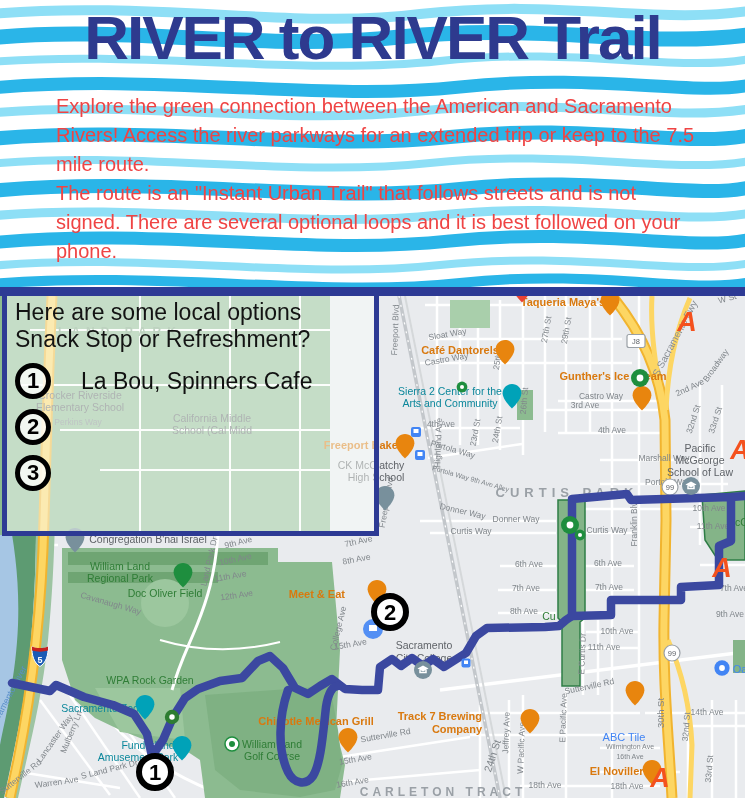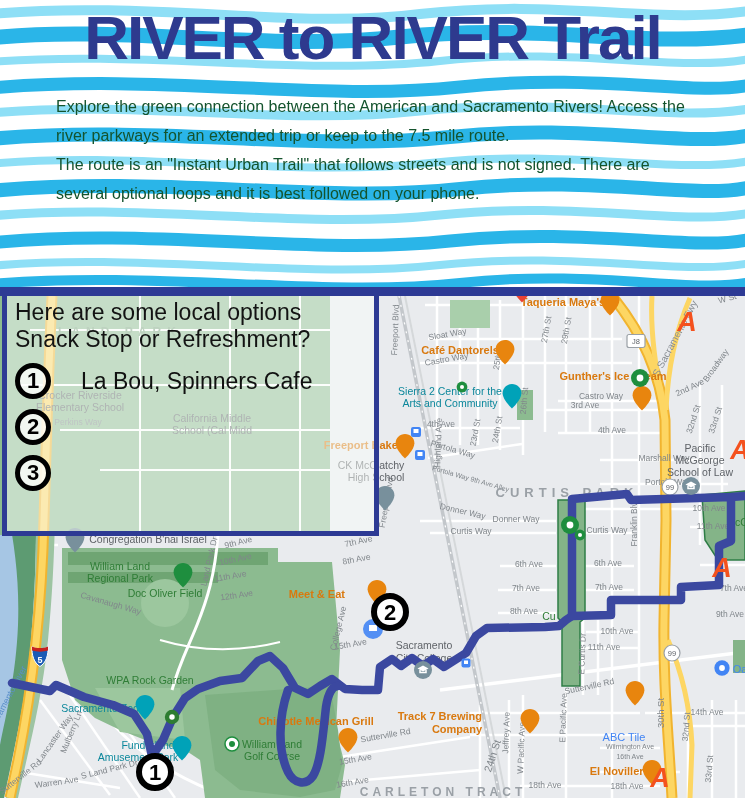--- a/index.html
+++ b/index.html
@@ -4,22 +4,22 @@
 <style>
   html,body{margin:0;padding:0;}
   .page{position:relative;width:745px;height:798px;overflow:hidden;background:#fff;
         font-family:"Liberation Sans",sans-serif;}
   
   .header{position:absolute;left:0;top:0;width:745px;height:287px;overflow:hidden;background:#fff;}
   .waves{position:absolute;left:0;top:0;}
   .title{position:absolute;left:0;top:2px;width:745px;text-align:center;margin:0;
          font-size:62px;font-weight:bold;letter-spacing:-2px;color:#2e3a8e;
          font-family:"Liberation Sans",sans-serif;white-space:nowrap;}
-  .intro{position:absolute;left:56px;top:92px;width:640px;color:#14532d;
-         font-size:16px;line-height:29px;}
+  .intro{position:absolute;left:56px;top:92px;width:640px;color:#ef4444;
+         font-size:20px;line-height:29px;}
   .intro p{margin:0;}
   
   .divider{position:absolute;left:0;top:287px;width:745px;height:9px;background:#2d3a94;}
   
   .map{position:absolute;left:0;top:296px;width:745px;height:502px;background:#e9ebee;overflow:hidden;}
   .map svg{display:block;}
   
   .legend{position:absolute;left:2px;top:-6px;width:359px;height:232px;
           border:5px solid #2d3a94;background:rgba(250,253,250,0.52);
           padding:4px 0 0 8px;color:#111;}

